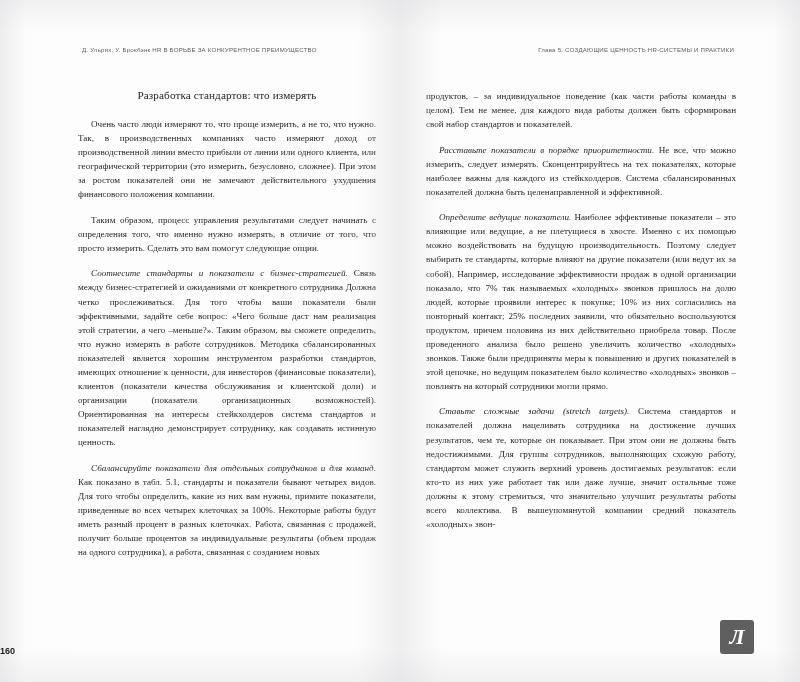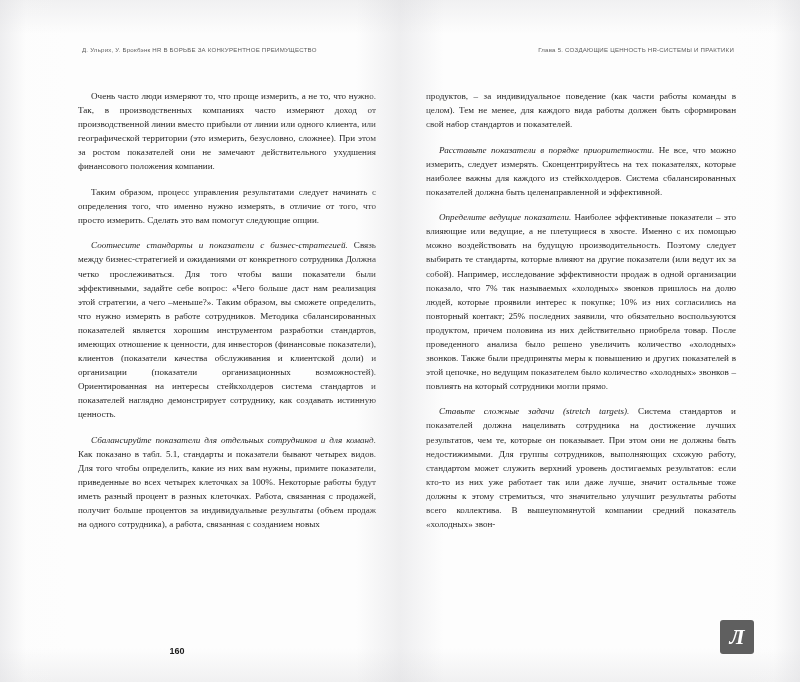--- a/index.html
+++ b/index.html
@@ -115,21 +115,21 @@
 
   .lead {
     font-style: italic;
   }
 
   .page-number {
     position: absolute;
     bottom: 26px;
     left: 0;
     right: 0;
-    text-align: center;
+    text-align: left;
     font-size: 9px;
     font-weight: bold;
     color: #1c1c1c;
     font-family: "Liberation Sans", "DejaVu Sans", sans-serif;
   }
   .page.left .page-number  { padding-right: 46px; }
   .page.right .page-number { padding-left: 6px; padding-right: 56px; }
 
   
   #publisher-logo {
@@ -155,20 +155,21 @@
 </head>
 <body>
 
 <div id="book-spread">
 
   <div class="page left">
     <div class="page-inner">
 
       <div class="running-head">Д. Ульрих, У. Брокбэнк   HR В БОРЬБЕ ЗА КОНКУРЕНТНОЕ ПРЕИМУЩЕСТВО</div>
 
+      <h2 class="section-title">Разработка стандартов: что измерять</h2>
 
       <p class="body"><span>Очень часто люди измеряют то, что проще измерить, а не то, что нужно. Так, в производственных компаниях часто измеряют доход от производственной линии вместо прибыли от линии или одного клиента, или географической территории (это измерить, безусловно, сложнее). При этом за ростом показателей они не замечают действительного ухудшения финансового положения компании.</span></p>
 
       <p class="body"><span>Таким образом, процесс управления результатами следует начинать с определения того, что именно нужно измерять, в отличие от того, что просто измерить. Сделать это вам помогут следующие опции.</span></p>
 
       <p class="body"><span class="lead">Соотнесите стандарты и показатели с бизнес-стратегией.</span><span> Связь между бизнес-стратегией и ожиданиями от конкретного сотрудника Должна четко прослеживаться. Для того чтобы ваши показатели были эффективными, задайте себе вопрос: «Чего больше даст нам реализация этой стратегии, а чего –меньше?». Таким образом, вы сможете определить, что нужно измерять в работе сотрудников. Методика сбалансированных показателей является хорошим инструментом разработки стандартов, имеющих отношение к ценности, для инвесторов (финансовые показатели), клиентов (показатели качества обслуживания и клиентской доли) и организации (показатели организационных возможностей). Ориентированная на интересы стейкхолдеров система стандартов и показателей наглядно демонстрирует сотруднику, как создавать истинную ценность.</span></p>
 
       <p class="body tight"><span class="lead">Сбалансируйте показатели для отдельных сотрудников и для команд.</span><span> Как показано в табл. 5.1, стандарты и показатели бывают четырех видов. Для того чтобы определить, какие из них вам нужны, примите показатели, приведенные во всех четырех клеточках за 100%. Некоторые работы будут иметь разный процент в разных клеточках. Работа, связанная с продажей, получит больше процентов за индивидуальные результаты (объем продаж на одного сотрудника), а работа, связанная с созданием новых</span></p>
 
     </div>

